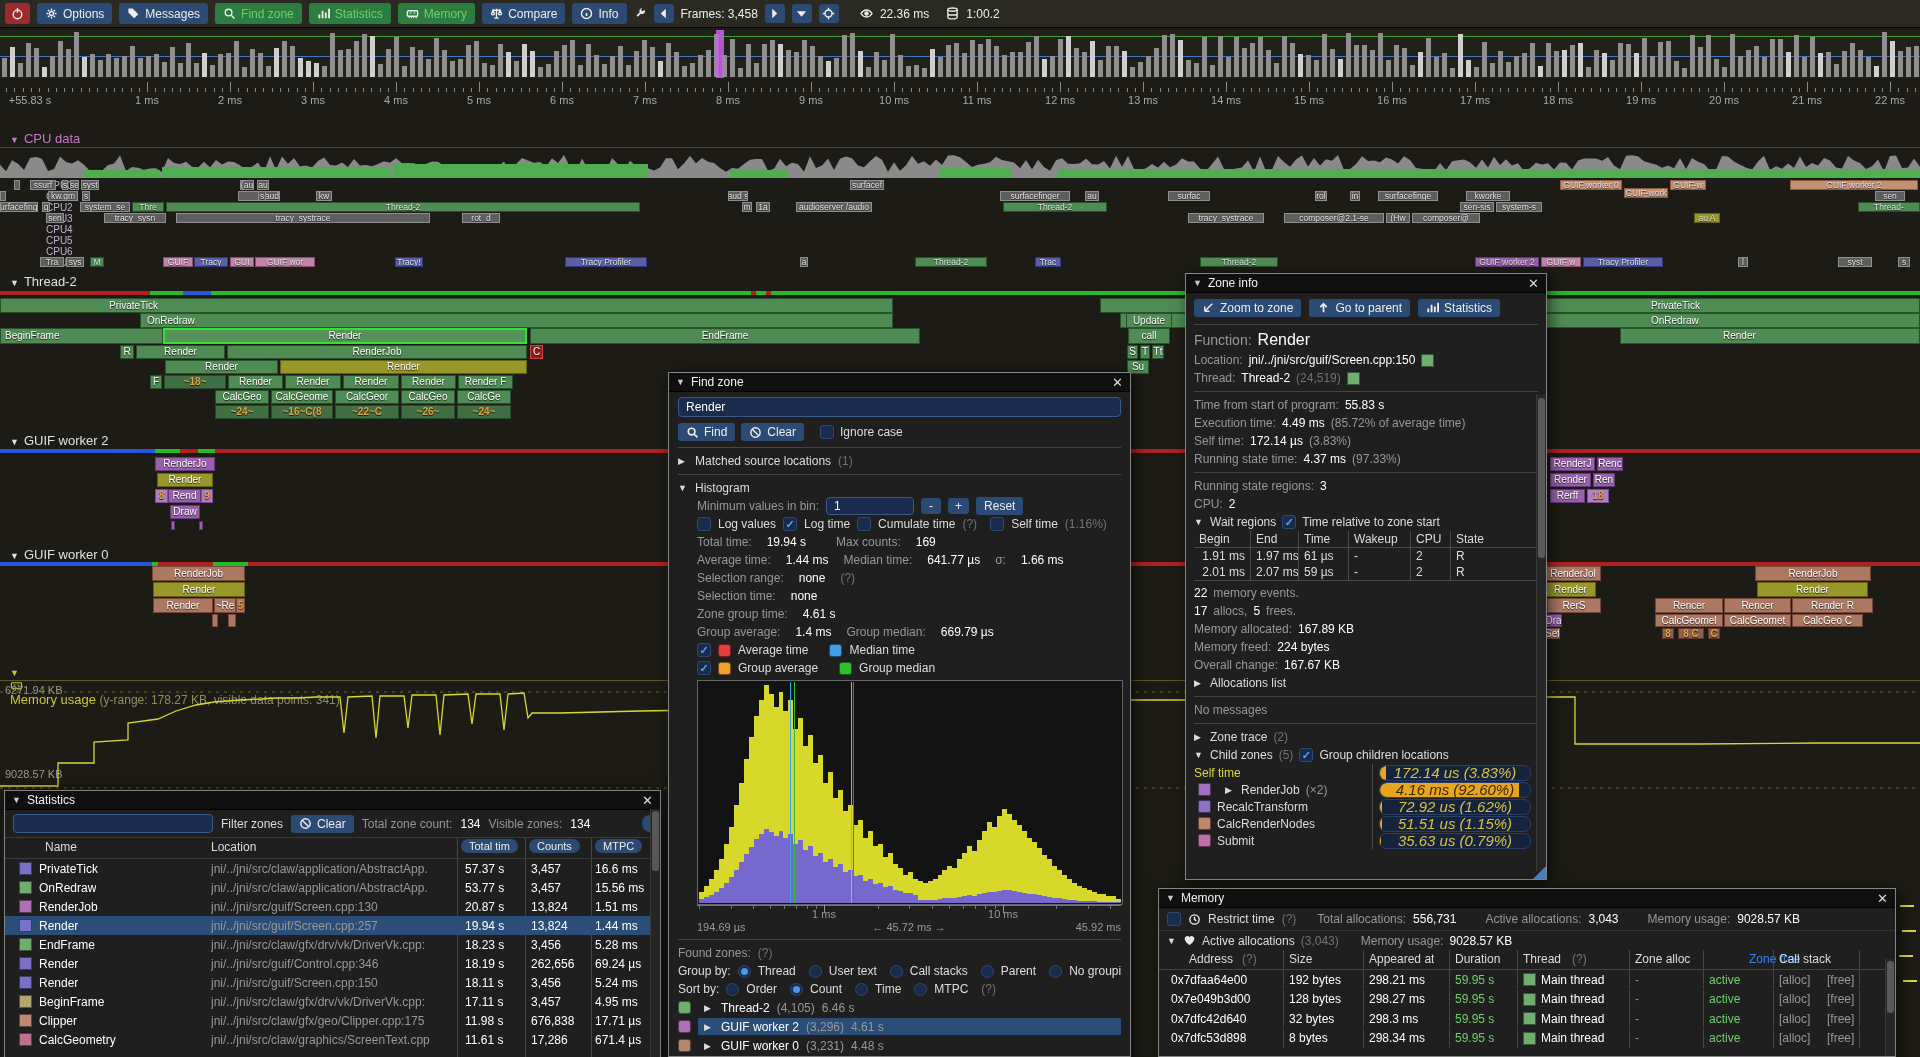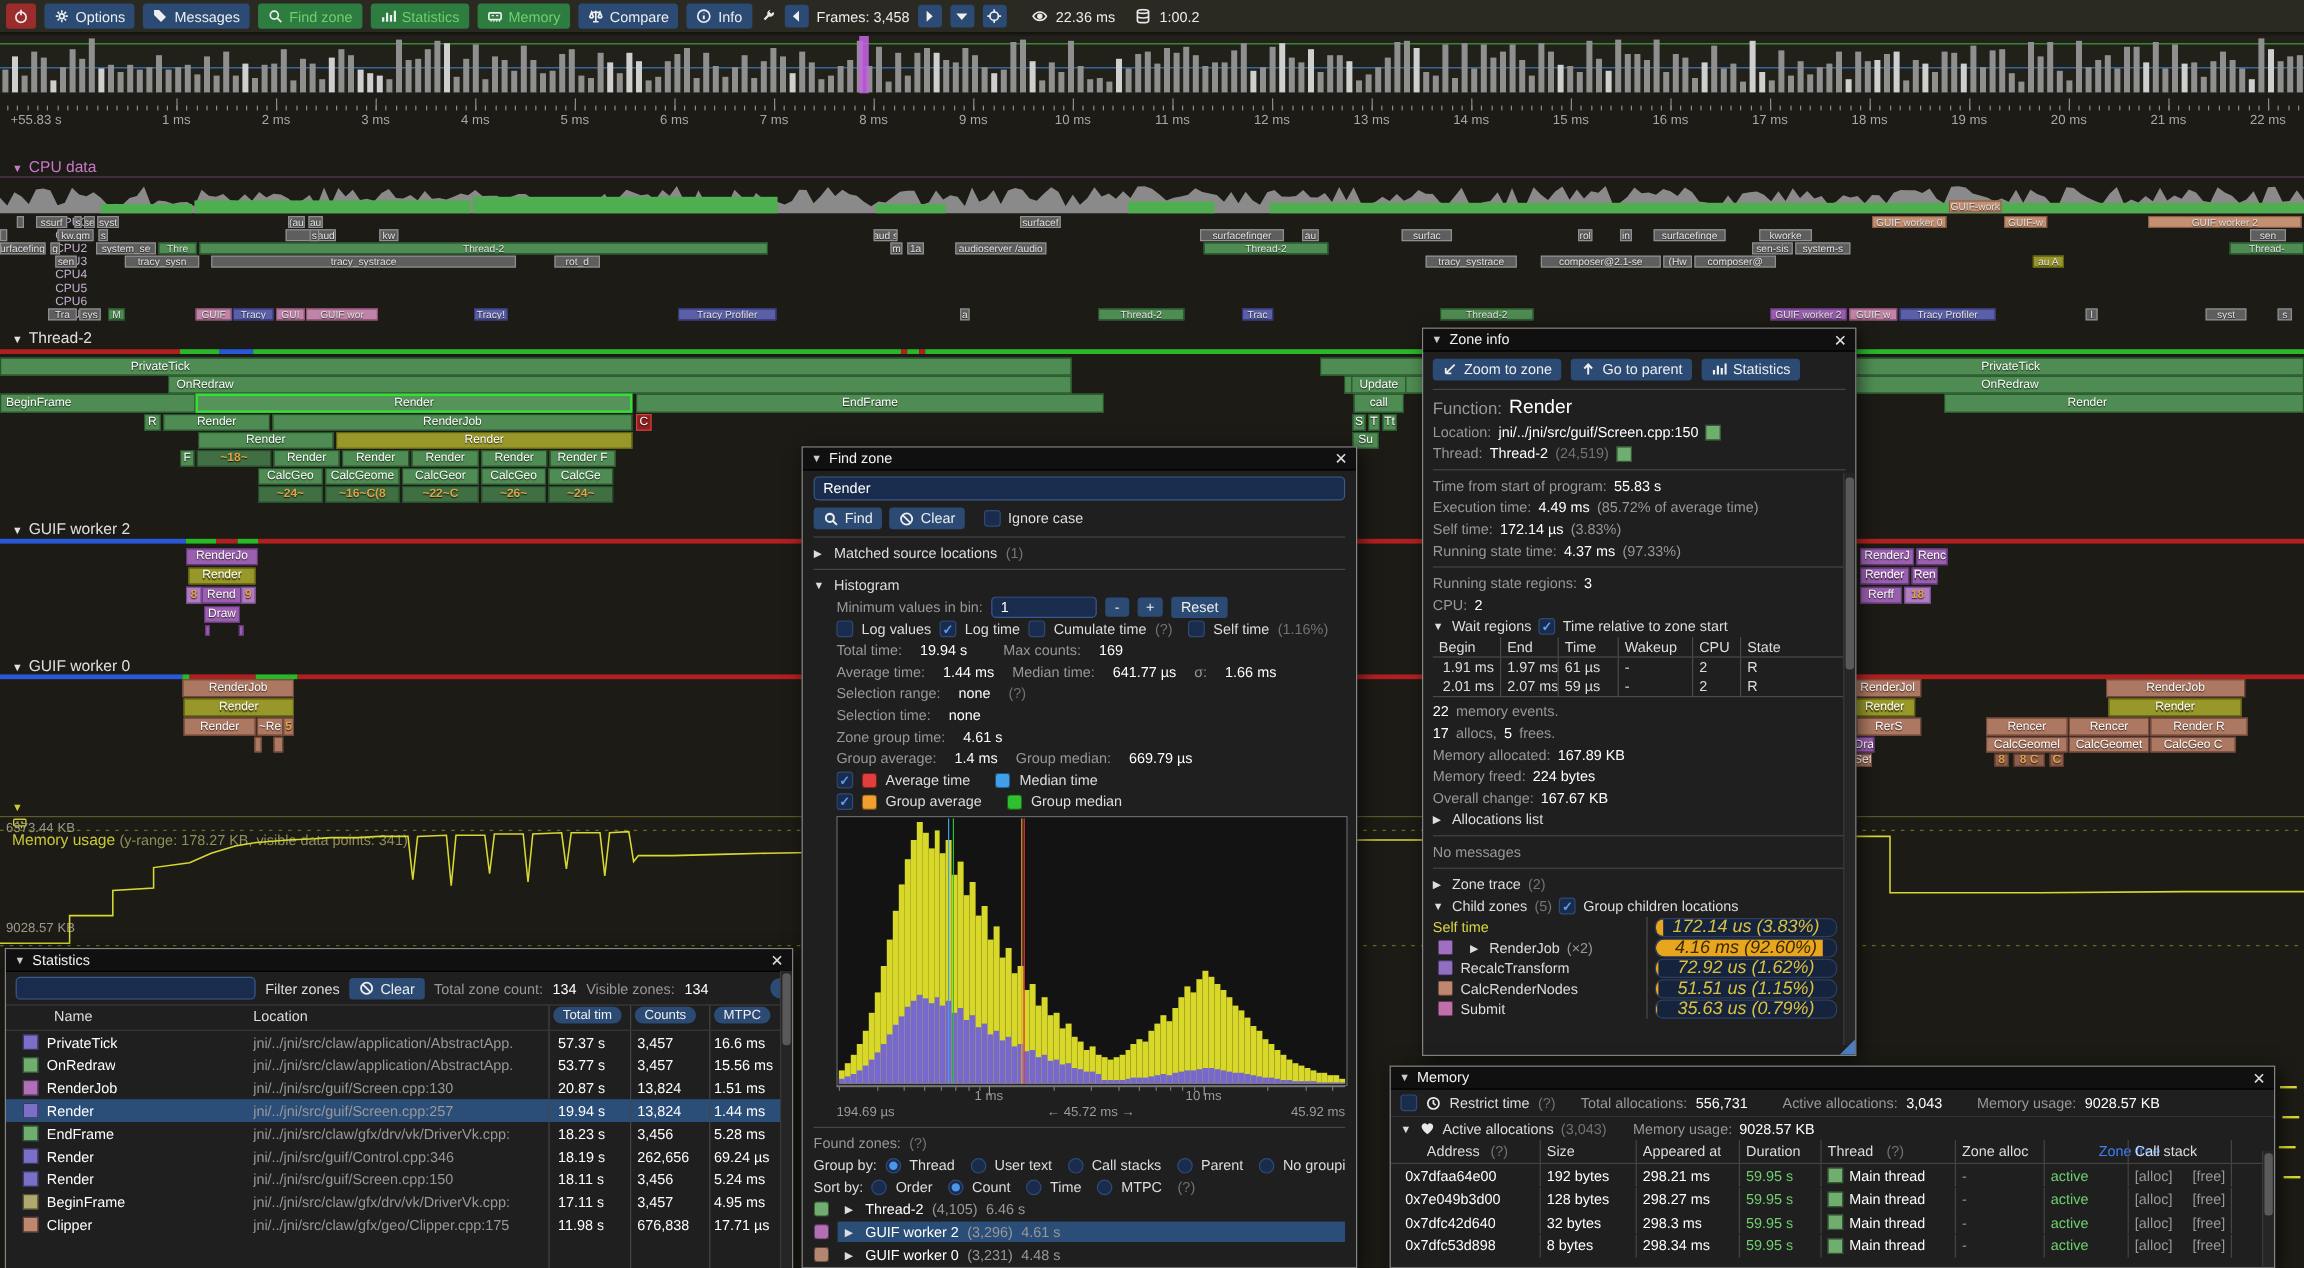--- a/index.html
+++ b/index.html
@@ -771,21 +771,21 @@
       </div>
       <div class="zone zc-gy cpuz" style="left: 257px; top: 54px; width: 12px; height: 10px;">
         <span>au</span>
       </div>
       <div class="zone zc-gy cpuz" style="left: 850px; top: 54px; width: 34px; height: 10px;">
         <span>surfacef</span>
       </div>
       <div class="zone zc-sa cpuz" style="left: 1560px; top: 54px; width: 62px; height: 10px;">
         <span>GUIF worker 0</span>
       </div>
-      <div class="zone zc-sa cpuz" style="left: 1624px; top: 41px; width: 44px; height: 10px;">
+      <div class="zone zc-sa cpuz" style="left: 1624px; top: 62px; width: 44px; height: 10px;">
         <span>GUIF-work</span>
       </div>
       <div class="zone zc-sa cpuz" style="left: 1670px; top: 54px; width: 36px; height: 10px;">
         <span>GUIF-w</span>
       </div>
       <div class="zone zc-sa cpuz" style="left: 1790px; top: 54px; width: 128px; height: 10px;">
         <span>GUIF worker 2</span>
       </div>
       <span class="cpu-label" style="left: 46px; top: 65px;">CPU1</span>
       <div class="zone zc-gy cpuz" style="left: 0px; top: 65px; width: 6px; height: 10px;">
@@ -1203,21 +1203,21 @@
         <span class="num">8 C</span>
       </div>
       <div class="zone zc-dbr" style="left: 1708px; top: 502px; width: 12px; height: 11px;">
         <span class="num">C</span>
       </div>
       <div class="sect-head" style="left: 10px; top: 538px; color: rgb(200, 200, 56);"><span class="sect-tri">▼</span><svg class="ic" style="vertical-align:-2px;margin-right:4px" viewBox="0 0 14 14" fill="none" stroke="currentColor" stroke-width="1.2">
           <rect x="1.5" y="4" width="11" height="6" rx="1"></rect>
           <path d="M3.5 10v2M6 10v2M8.5 10v2M11 10v2M4 6.5h2M8 6.5h2" stroke-width="1.1"></path>
         </svg>Memory usage <span style="color:#8f8f5a;font-size:12px">(y-range: 178.27 KB, visible data points: 341)</span></div>
       <div style="position: absolute; left: 0px; top: 554px; width: 1920px; height: 1px; background: rgb(90, 90, 42);"></div>
-      <span style="position: absolute; left: 5px; top: 558px; color: rgb(154, 154, 138); font-size: 11px;">6373.44 KB</span>
+      <span style="position: absolute; left: 5px; top: 558px; color: rgb(154, 154, 138); font-size: 11px;">6271.94 KB</span>
       <span style="position: absolute; left: 5px; top: 642px; color: rgb(154, 154, 138); font-size: 11px;">9028.57 KB</span>
       <svg width="1920" height="931" style="position: absolute; left: 0px; top: 0px; pointer-events: none;">
         <line x1="0" x2="1920" y1="662" y2="662" stroke="#6a6a20" stroke-dasharray="3 5"></line>
         <line x1="0" x2="1920" y1="566" y2="566" stroke="#6a6a20" stroke-dasharray="3 5"></line>
         <polyline points="0,660 58,660 58,637 94,637 94,616 128,614 128,597 158,593 176,585 196,579 214,576 240,574 262,573 276,572 298,572 316,571 340,571 344,607 348,571 372,570 376,612 380,570 404,570 408,602 412,569 436,569 440,609 444,569 468,568 472,598 476,568 500,568 504,604 508,568 524,567 528,592 532,587 560,587 600,586 640,585 700,584 760,582 840,580 920,578 1000,576 1080,575 1135,574 1186,574 1300,573 1400,572 1500,572 1548,571 1575,571 1575,618 1700,618 1820,617 1896,617 1920,617" fill="none" stroke="#d8d832" stroke-width="1.3"></polyline>
       </svg>
       <div style="position: absolute; left: 1900px; top: 779px; width: 14px; height: 2px; background: rgb(216, 216, 50);"></div>
       <div style="position: absolute; left: 1902px; top: 804px; width: 14px; height: 2px; background: rgb(216, 216, 50);"></div>
       <div style="position: absolute; left: 1899px; top: 829px; width: 14px; height: 2px; background: rgb(216, 216, 50);"></div>
       <div style="position: absolute; left: 1903px; top: 854px; width: 14px; height: 2px; background: rgb(216, 216, 50);"></div>
@@ -1322,20 +1322,28 @@
           <span class="cell val" style="left: 526px;">3,457</span>
           <span class="cell val" style="left: 590px;">4.95 ms</span>
         </div>
         <div class="tstrow" style="top: 152px;">
           <span class="swatch" style="position: absolute; left: 14px; background: rgb(192, 135, 112);"></span>
           <span class="cell" style="left: 34px; color: rgb(255, 255, 255);">Clipper</span>
           <span class="cell dim" style="left: 206px; width: 242px;">jni/../jni/src/claw/gfx/geo/Clipper.cpp:175</span>
           <span class="cell val" style="left: 460px;">11.98 s</span>
           <span class="cell val" style="left: 526px;">676,838</span>
           <span class="cell val" style="left: 590px;">17.71 µs</span>
+        </div>
+        <div class="tstrow" style="top: 171px;">
+          <span class="swatch" style="position: absolute; left: 14px; background: rgb(192, 112, 143);"></span>
+          <span class="cell" style="left: 34px; color: rgb(255, 255, 255);">CalcGeometry</span>
+          <span class="cell dim" style="left: 206px; width: 242px;">jni/../jni/src/claw/graphics/ScreenText.cpp</span>
+          <span class="cell val" style="left: 460px;">11.61 s</span>
+          <span class="cell val" style="left: 526px;">17,286</span>
+          <span class="cell val" style="left: 590px;">671.4 µs</span>
         </div>
         <div class="vdiv" style="left: 452px;"></div>
         <div class="vdiv" style="left: 520px;"></div>
         <div class="vdiv" style="left: 586px;"></div>
       </div>
     <div class="sb-track" style="right:0;top:18px;bottom:0;">
         <div class="sb-thumb" style="top:2px;height:60px;"></div>
       </div>
   </div>
 

